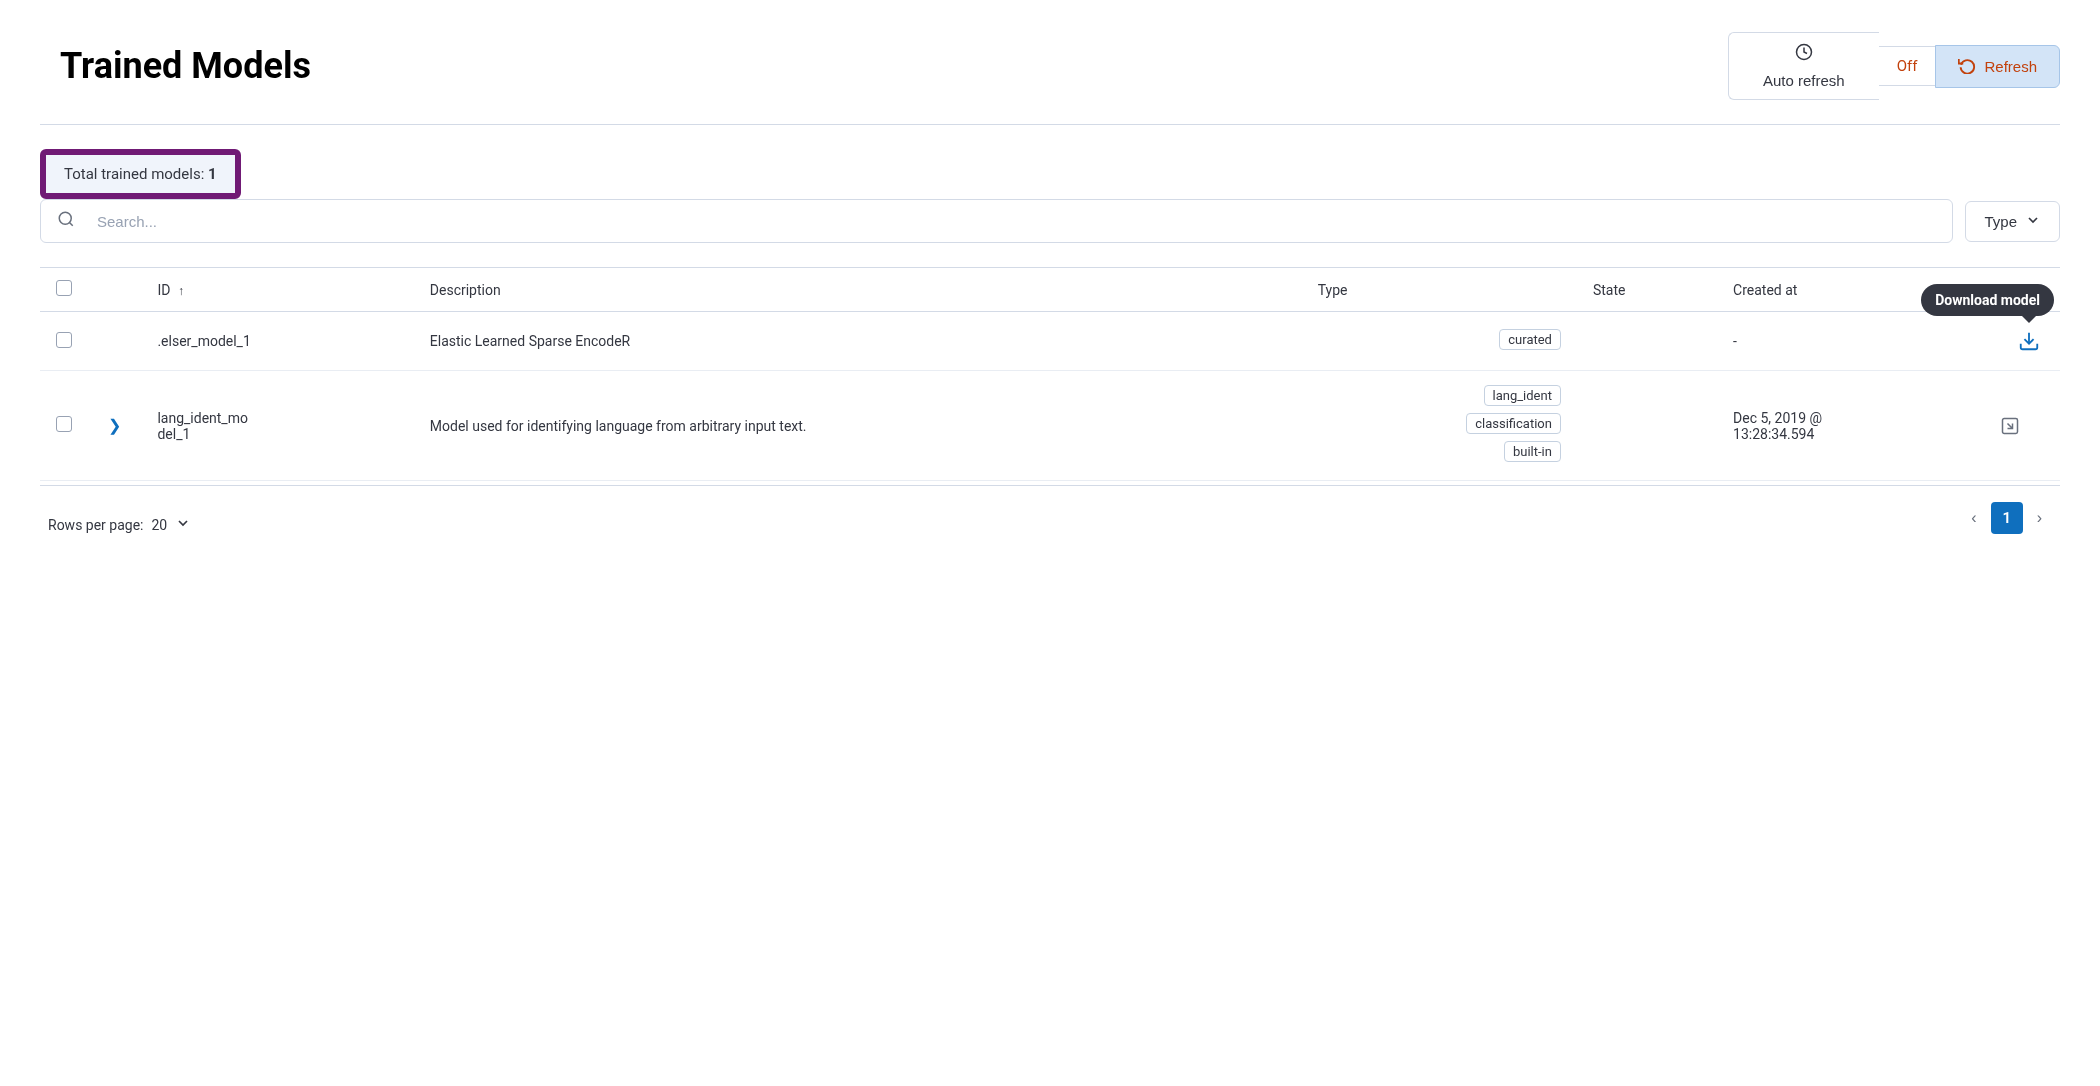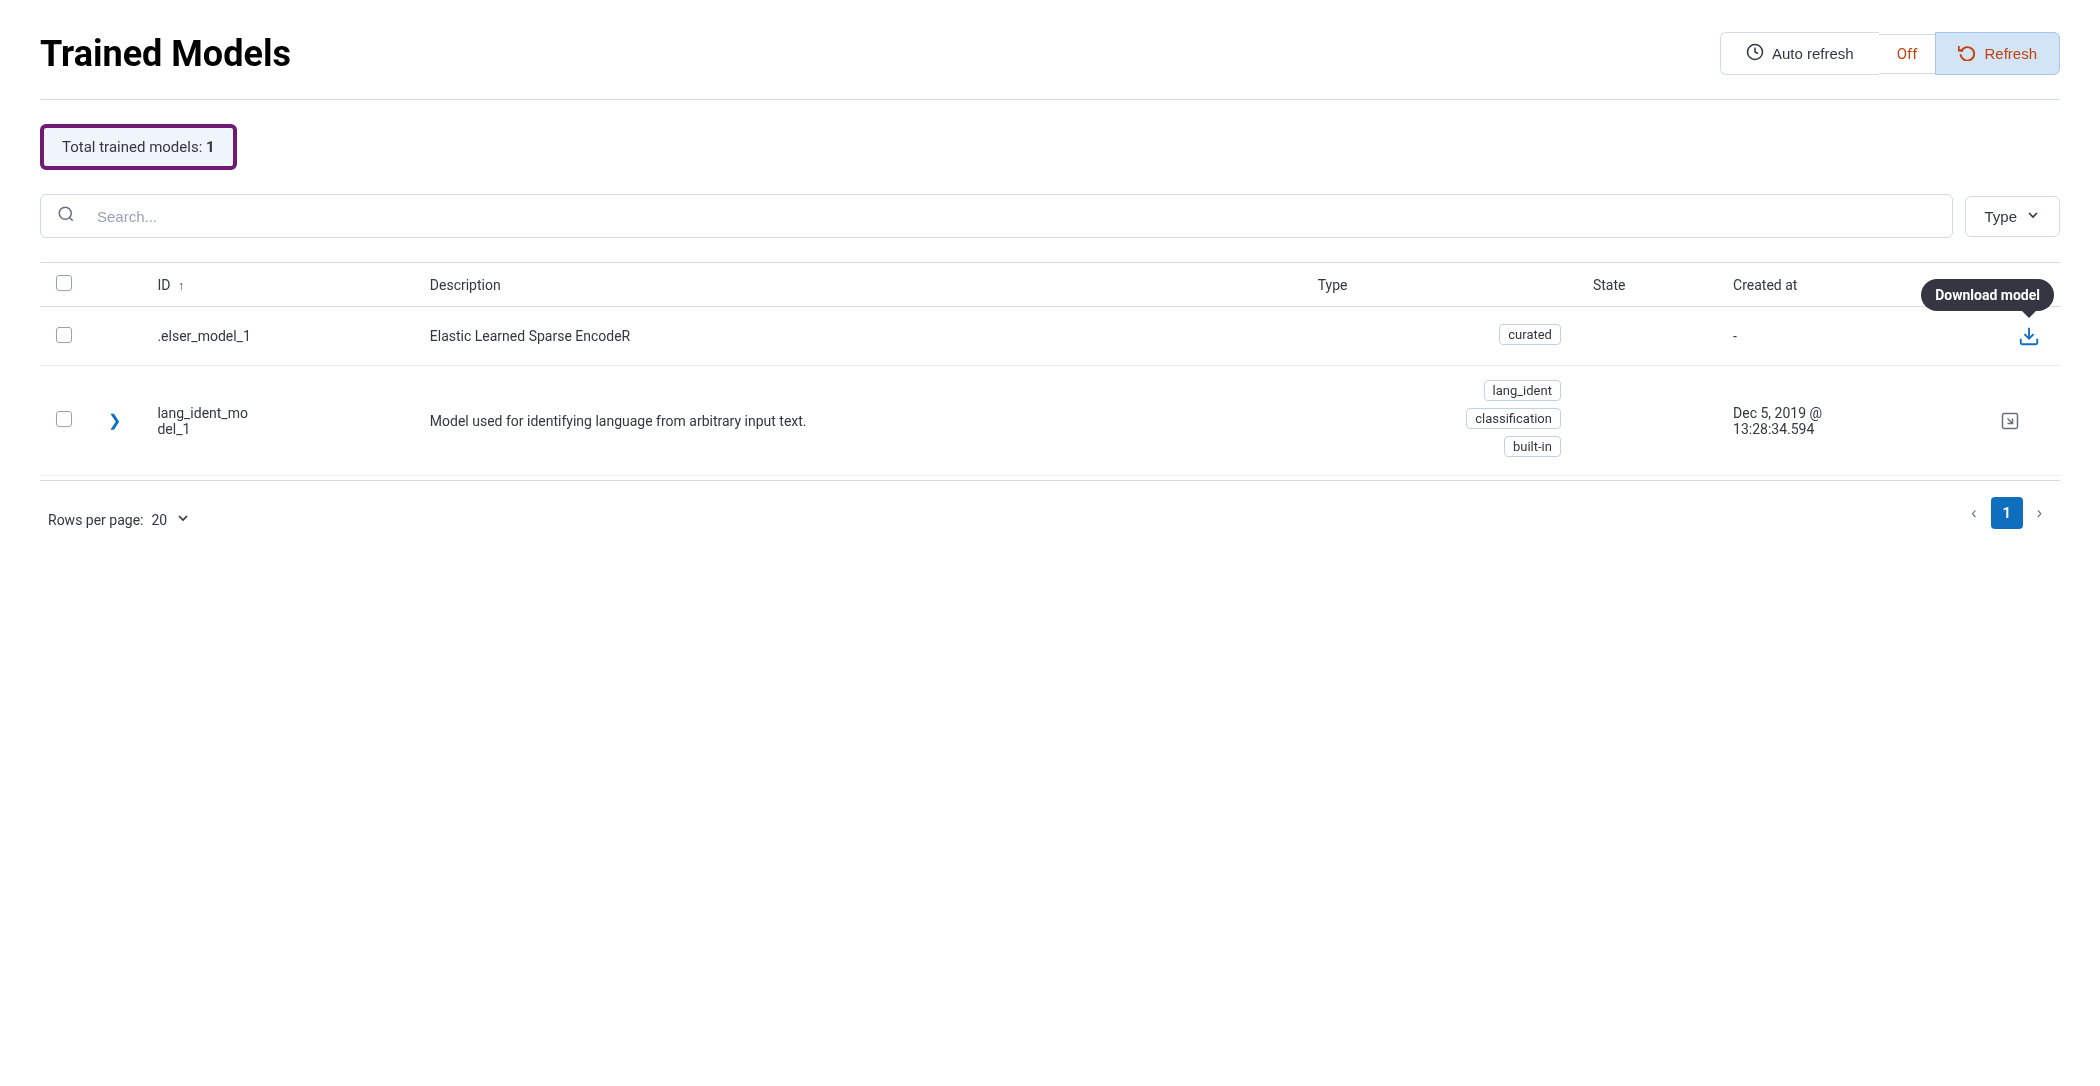--- a/index.html
+++ b/index.html
@@ -14,20 +14,21 @@
       padding: 32px 40px;
       max-width: 2100px;
     }
 
     
     .header {
       display: flex;
       align-items: center;
       justify-content: space-between;
       margin-bottom: 24px;
+      margin-left: 20px;
     }
 
     .page-title {
       font-size: 36px;
       font-weight: 700;
       color: #000;
     }
 
     .header-controls {
       display: flex;
@@ -36,25 +37,26 @@
     }
 
     .auto-refresh-btn {
       display: flex;
       align-items: center;
       gap: 8px;
       background: #fff;
       border: 1px solid #d3dae6;
       border-right: none;
       border-radius: 6px 0 0 6px;
-      padding: 10px 25px;
+      padding: 10px 34px;
       cursor: pointer;
       font-size: 15px;
       color: #343741;
       white-space: nowrap;
+      flex-direction: column;
     }
 
     .auto-refresh-off {
       background: #fff;
       border: 1px solid #d3dae6;
       border-left: none;
       border-right: none;
       padding: 10px 18px;
       font-size: 15px;
       color: #c2410c;
@@ -77,27 +79,26 @@
 
     .divider {
       height: 1px;
       background: #d3dae6;
       margin-bottom: 24px;
     }
 
     
     .stats-badge {
       background: #f0f4fb;
-      border: 4px solid #701a75;
+      border: 6px solid #701a75;
       border-radius: 6px;
       padding: 10px 18px;
       display: inline-block;
       font-size: 15px;
       color: #343741;
-      margin-bottom: 24px;
     }
 
     .stats-badge strong {
       font-weight: 700;
     }
 
     
     .search-row {
       display: flex;
       align-items: center;

